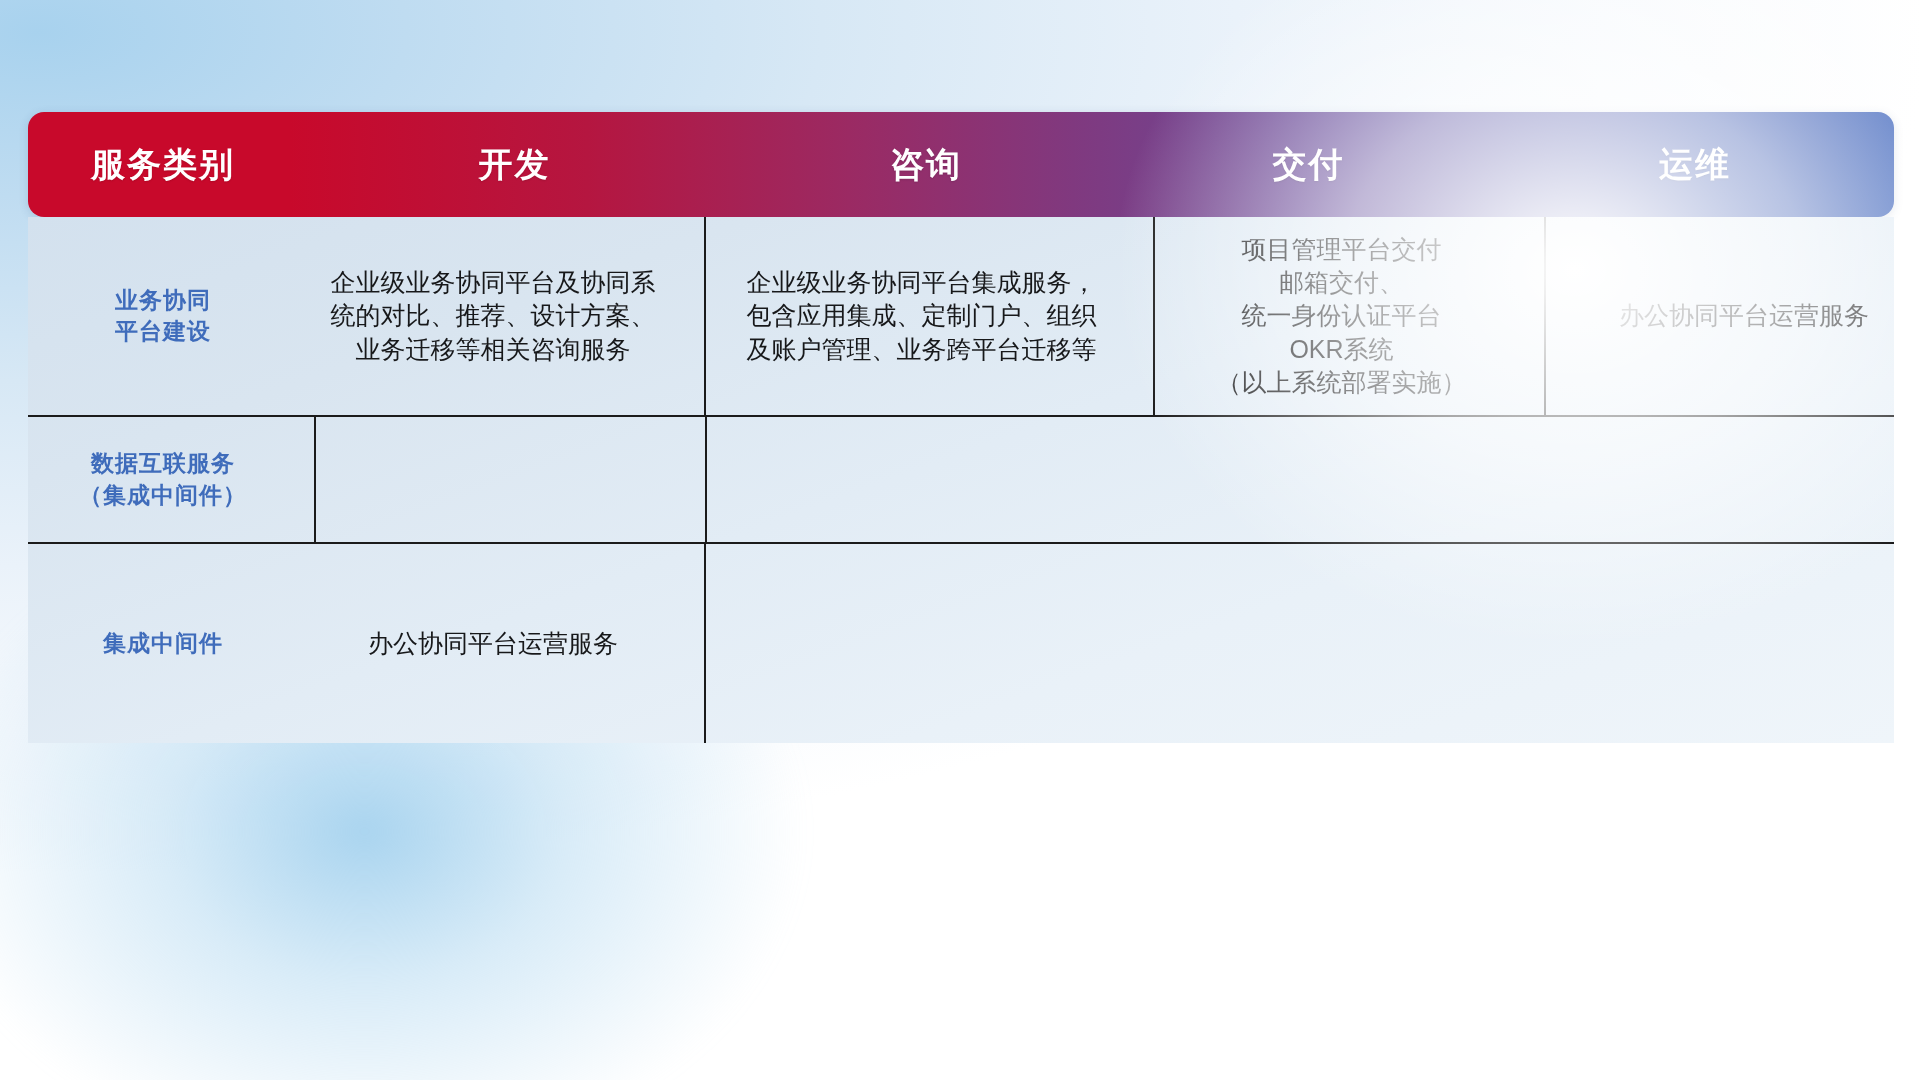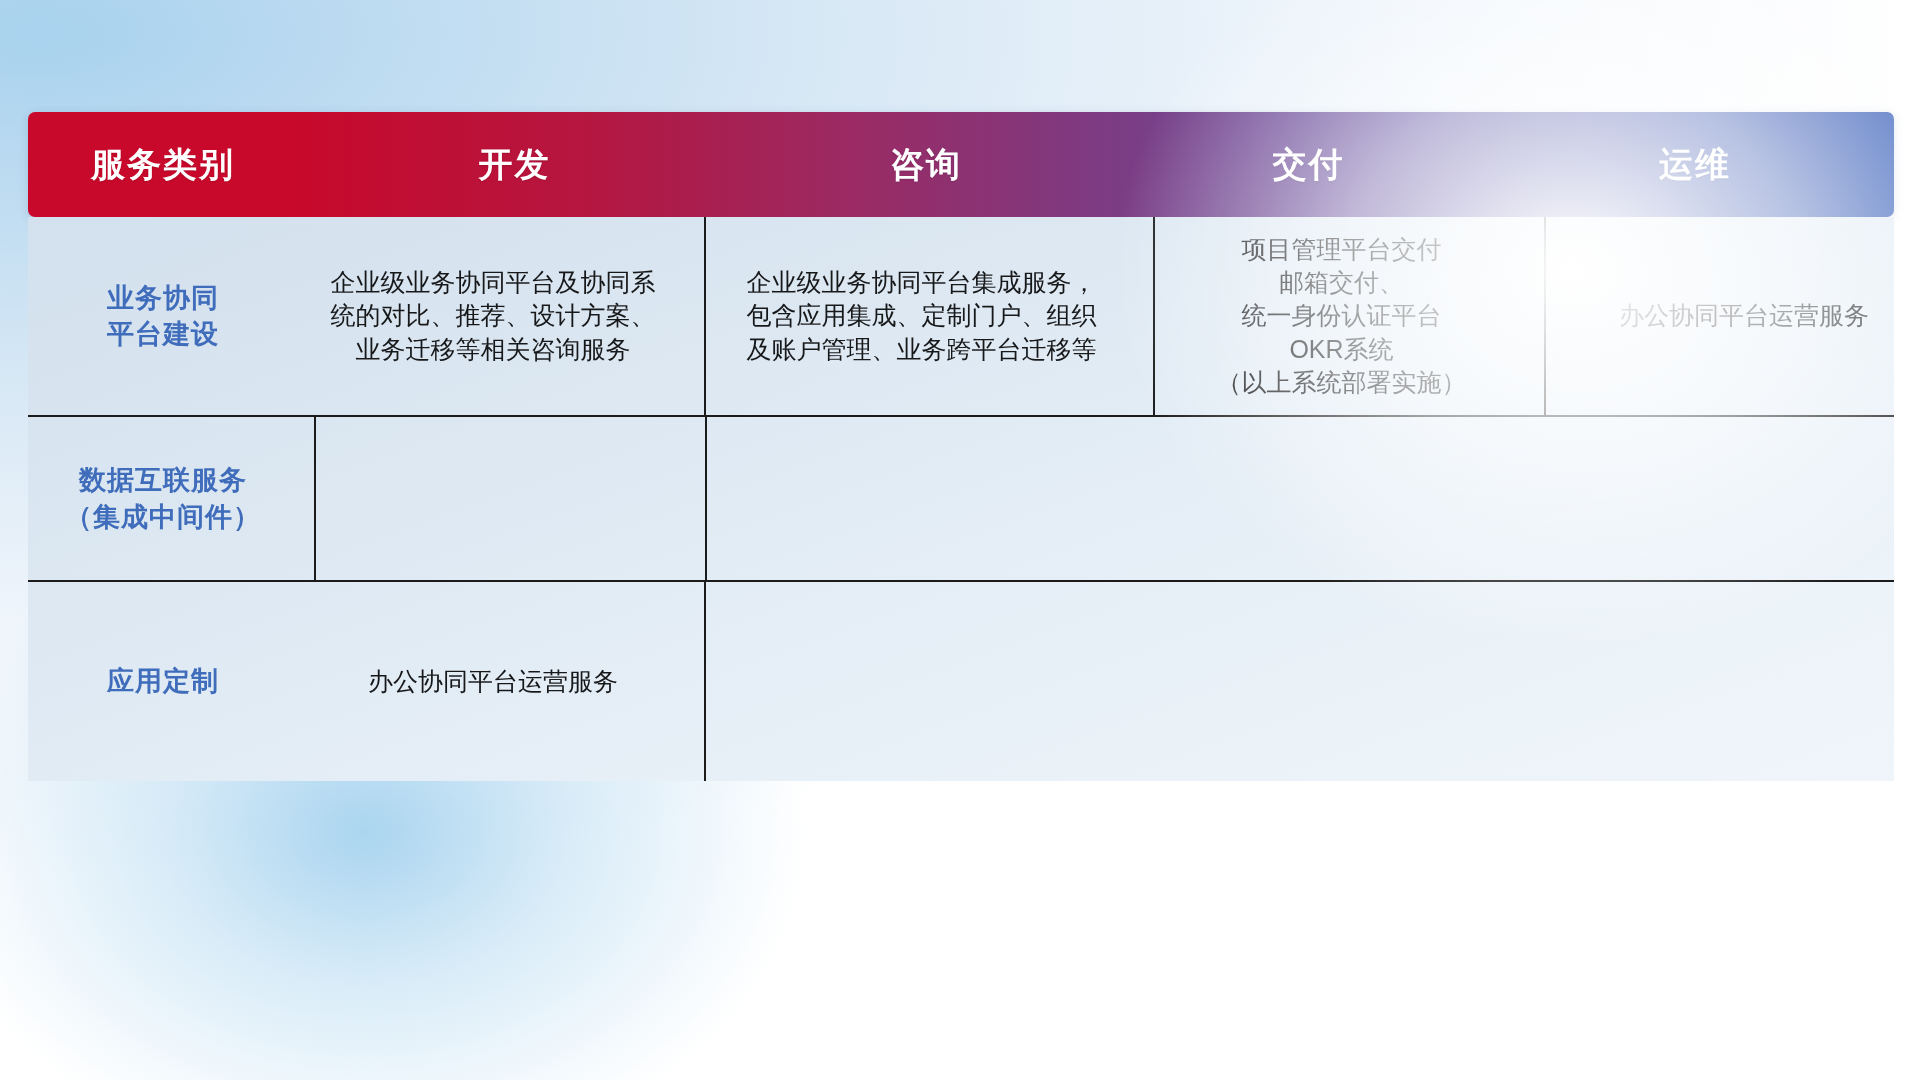--- a/index.html
+++ b/index.html
@@ -29,21 +29,21 @@
 
   .table-wrap{
     position:absolute;left:28px;top:112px;width:1866px;
   }
 
   
   .thead{
     position:relative;
     display:flex;
     height:105px;
-    border-radius:7px;
+    border-radius:16px;
     overflow:hidden;
     background:linear-gradient(90deg,
         #c8092b 0%,
         #c8092b 14%,
         #b51640 30%,
         #9b2a63 44%,
         #80397f 56%,
         #6a4a98 68%,
         #5a5bab 80%,
         #4d66b7 90%,
@@ -58,40 +58,40 @@
   }
 
   
   .tbody{
     position:relative;
     background:
       linear-gradient(160deg,#d3e1ee 0%,#d9e5f0 22%,#e2ecf5 48%,#e9f1f8 70%,#eff5fa 100%);
   }
   .trow{display:flex;box-sizing:border-box;}
   .trow.r1{height:200px;}
-  .trow.r2{height:165px;}
+  .trow.r2{height:127px;}
   .trow.r3{height:199px;}
   .trow.r1,.trow.r2{border-bottom:2px solid #1b1b1b;}
 
   .td{
     box-sizing:border-box;
     display:flex;align-items:center;justify-content:center;
     text-align:center;
     padding:6px 12px;
     color:#17181a;
     font-size:25px;
     line-height:1.33;
     white-space:pre-line;
   }
   .td.vline{border-left:2px solid #1b1b1b;margin-left:16px;}
 
   .rowlabel{
     color:#3f6cbb;
     font-weight:bold;
-    font-size:27px;
+    font-size:23px;
     line-height:1.35;
     letter-spacing:1px;
     white-space:pre-line;
   }
 
   
   .c0{width:270px;flex:0 0 270px;}
   .c1{width:390px;flex:0 0 390px;}
   .c2{width:433px;flex:0 0 433px;}
   .c3{width:375px;flex:0 0 375px;}
@@ -132,20 +132,20 @@
       </div>
 
       <div class="trow r2">
         <div class="td c0 rowlabel">数据互联服务
 （集成中间件）</div>
         <div class="td c3 vline"></div>
         <div class="td c4 vline"></div>
       </div>
 
       <div class="trow r3">
-        <div class="td c0 rowlabel">应用定制</div>
+        <div class="td c0 rowlabel">集成中间件</div>
         <div class="td c1">办公协同平台运营服务</div>
         <div class="td c4 vline"></div>
       </div>
 
     </div>
   </div>
 </div>
 
 </body></html>

